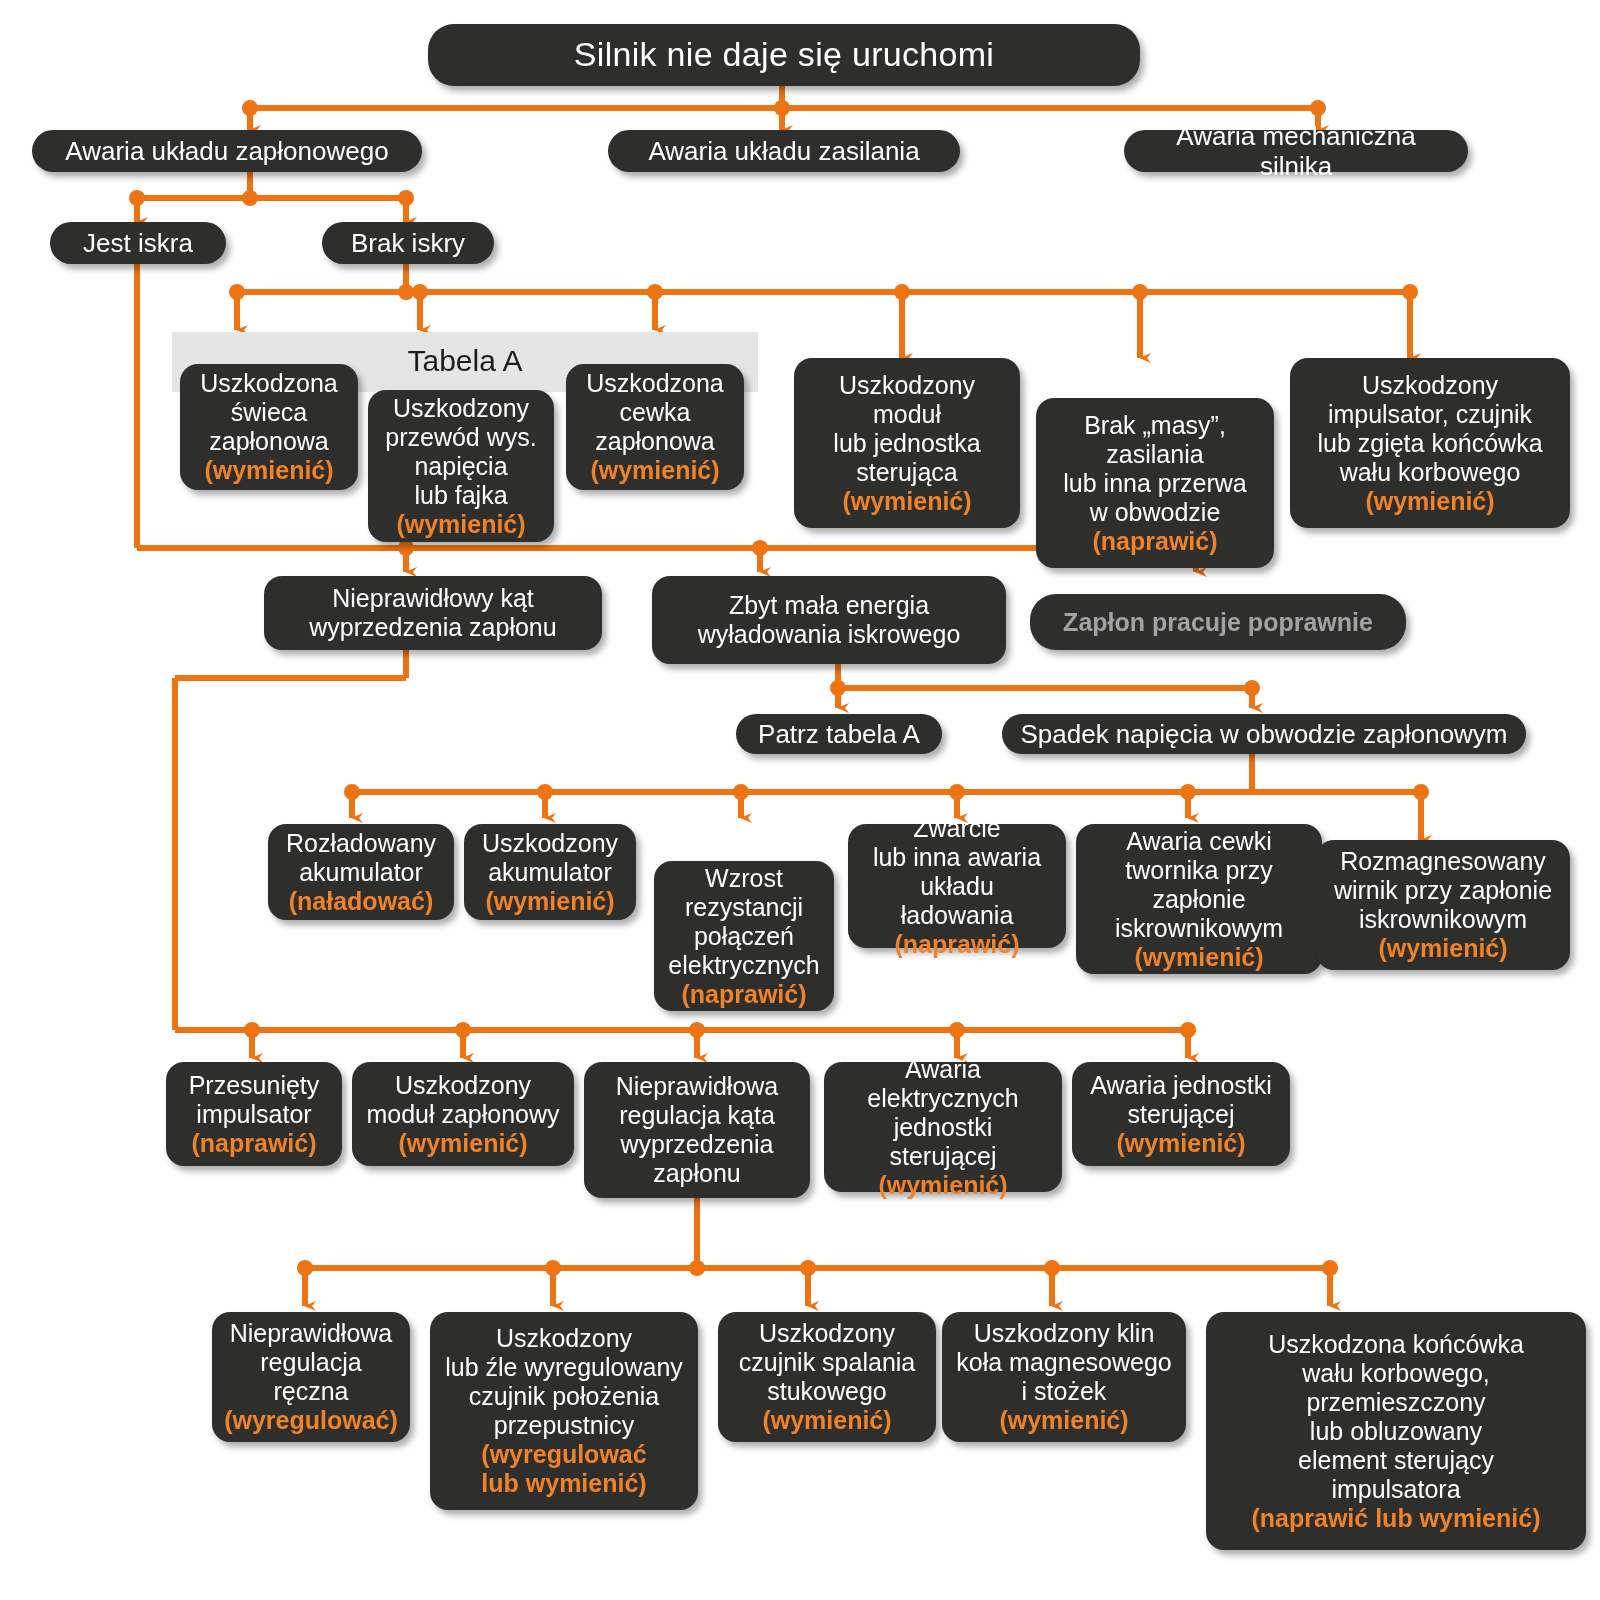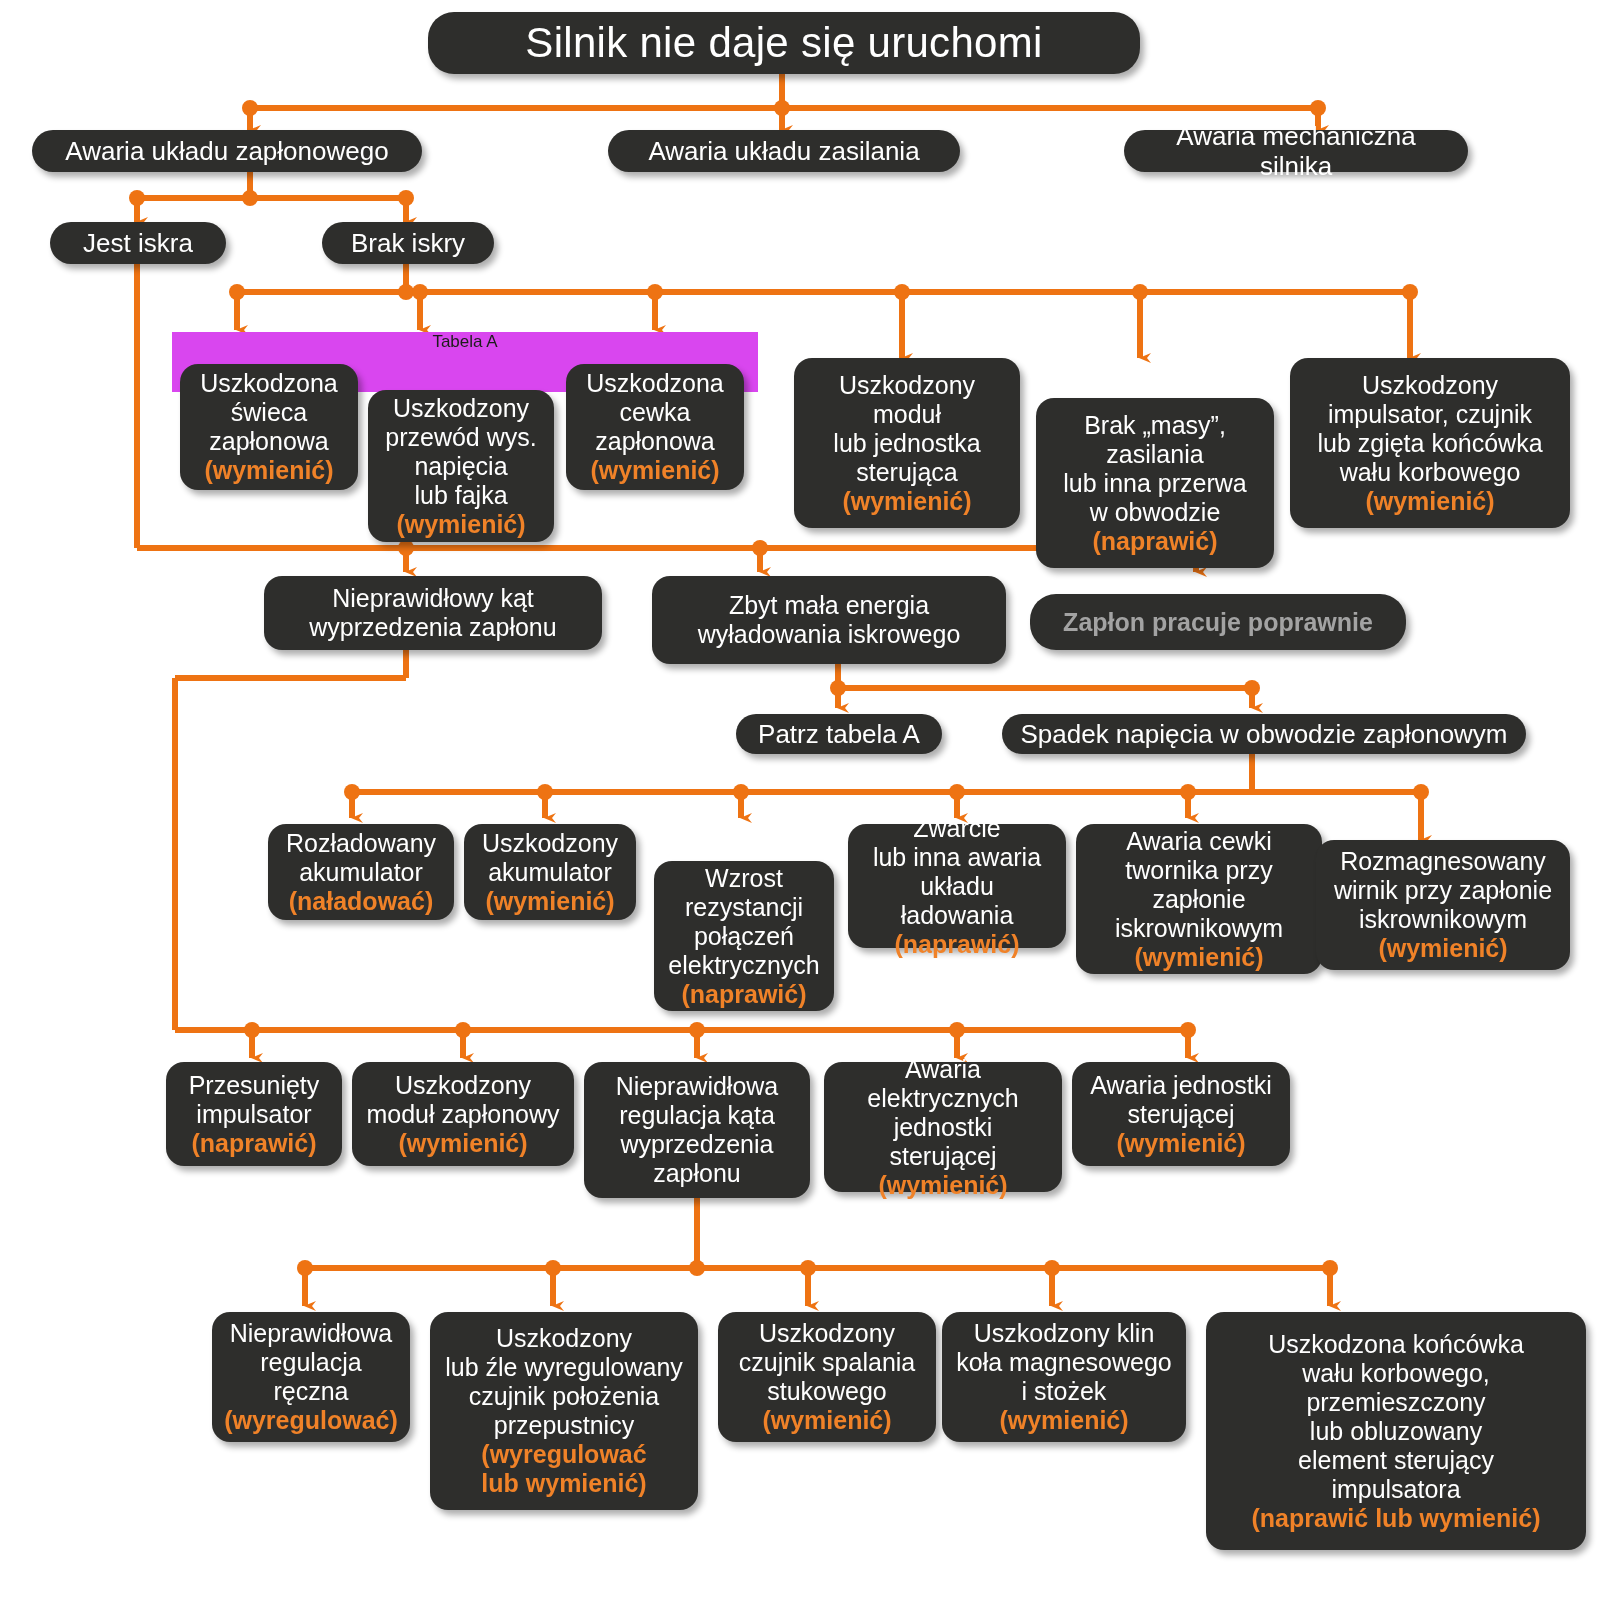--- a/index.html
+++ b/index.html
@@ -25,35 +25,37 @@
     box-shadow:4px 5px 6px rgba(0,0,0,.32);
     font-size:25px;
     z-index:5;
   }
   .node .ln{display:block;}
   .act{color:#f08228;font-weight:bold;}
   .allact{color:#a3a3a3;font-weight:bold;}
 
   .node.title{
     border-radius:26px;
-    font-size:42px;
+    font-size:34px;
     letter-spacing:.3px;
     padding:6px 20px;
+    margin-top:12px;
   }
   .node.pill{border-radius:26px;font-size:26px;}
 
   
   .tabela{
     position:absolute;
-    background:#d946ef;
+    background:#e5e5e5;
     color:#1d1d1b;
-    font-size:17px;
+    font-size:30px;
     display:flex;
     align-items:flex-start;
     justify-content:center;
+    padding-top:12px;
     box-sizing:border-box;
     z-index:2;
   }
 </style>
 </head>
 <body>
 
 <div id="stage">
 
   <svg id="wires" viewBox="0 0 1600 1600">

